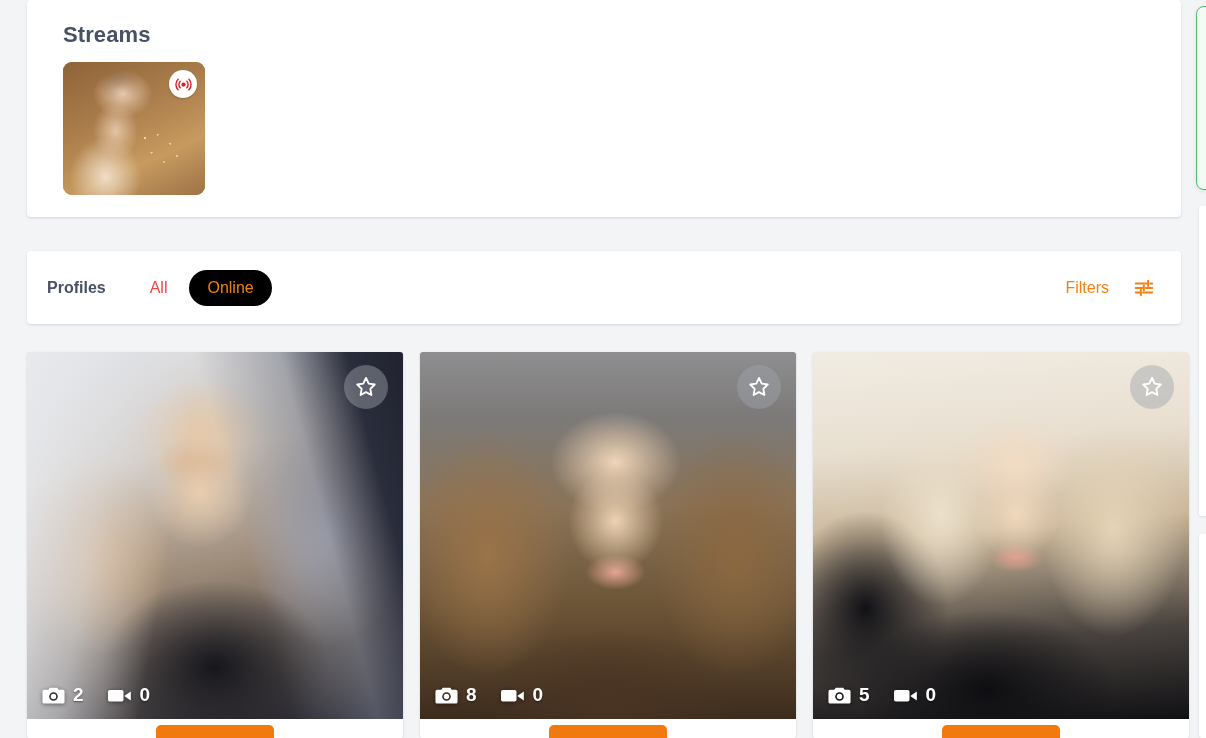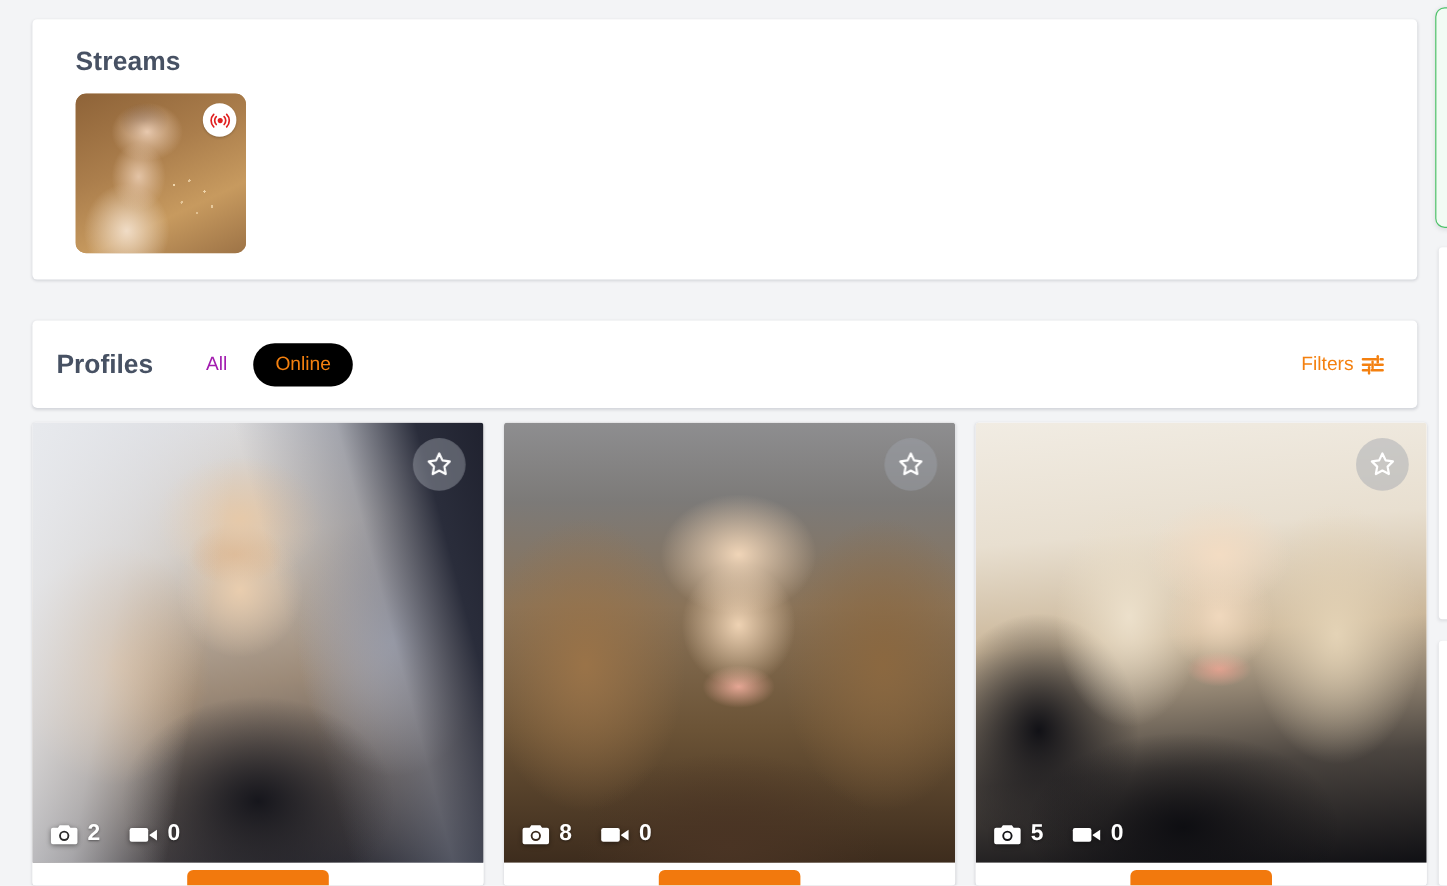--- a/index.html
+++ b/index.html
@@ -9,21 +9,21 @@
     background: #f3f4f6;
     font-family: "Liberation Sans", sans-serif;
     -webkit-font-smoothing: antialiased;
   }
 
   .page { position: relative; width: 1206px; height: 738px; background: #f3f4f6; }
 
   
   .main-col {
     position: absolute;
-    left: 27px; top: 16px;
+    left: 27px; top: 0;
     width: 1154px;
   }
 
   .panel {
     background: #ffffff;
     border-radius: 4px;
     box-shadow: 0 1px 3px rgba(16,24,40,.09), 0 1px 2px rgba(16,24,40,.05);
   }
 
   
@@ -78,44 +78,44 @@
 
   
   .profiles-panel {
     margin-top: 34px;
     height: 73px;
     display: flex;
     align-items: center;
     padding: 0 22px 0 20px;
   }
   .profiles-title {
-    font-size: 22px;
+    font-size: 16px;
     font-weight: bold;
     color: #475163;
     margin-left: 0;
     margin-right: 26px;
   }
   .tabs { display: flex; align-items: center; gap: 4px; }
   .tab {
     font-size: 16px;
-    color: #a21caf;
+    color: #ef4444;
     padding: 9px 18px;
     border-radius: 22px;
     cursor: pointer;
     white-space: nowrap;
   }
   .tab.active {
     background: #000000;
     color: #f4800f;
   }
   .filters-btn {
     margin-left: auto;
     display: flex;
     align-items: center;
-    gap: 5px;
+    gap: 24px;
     color: #f4800f;
     font-size: 16px;
     cursor: pointer;
     padding-right: 4px;
   }
   .filters-btn svg { display: block; }
 
   
   .cards-grid {
     position: absolute;

